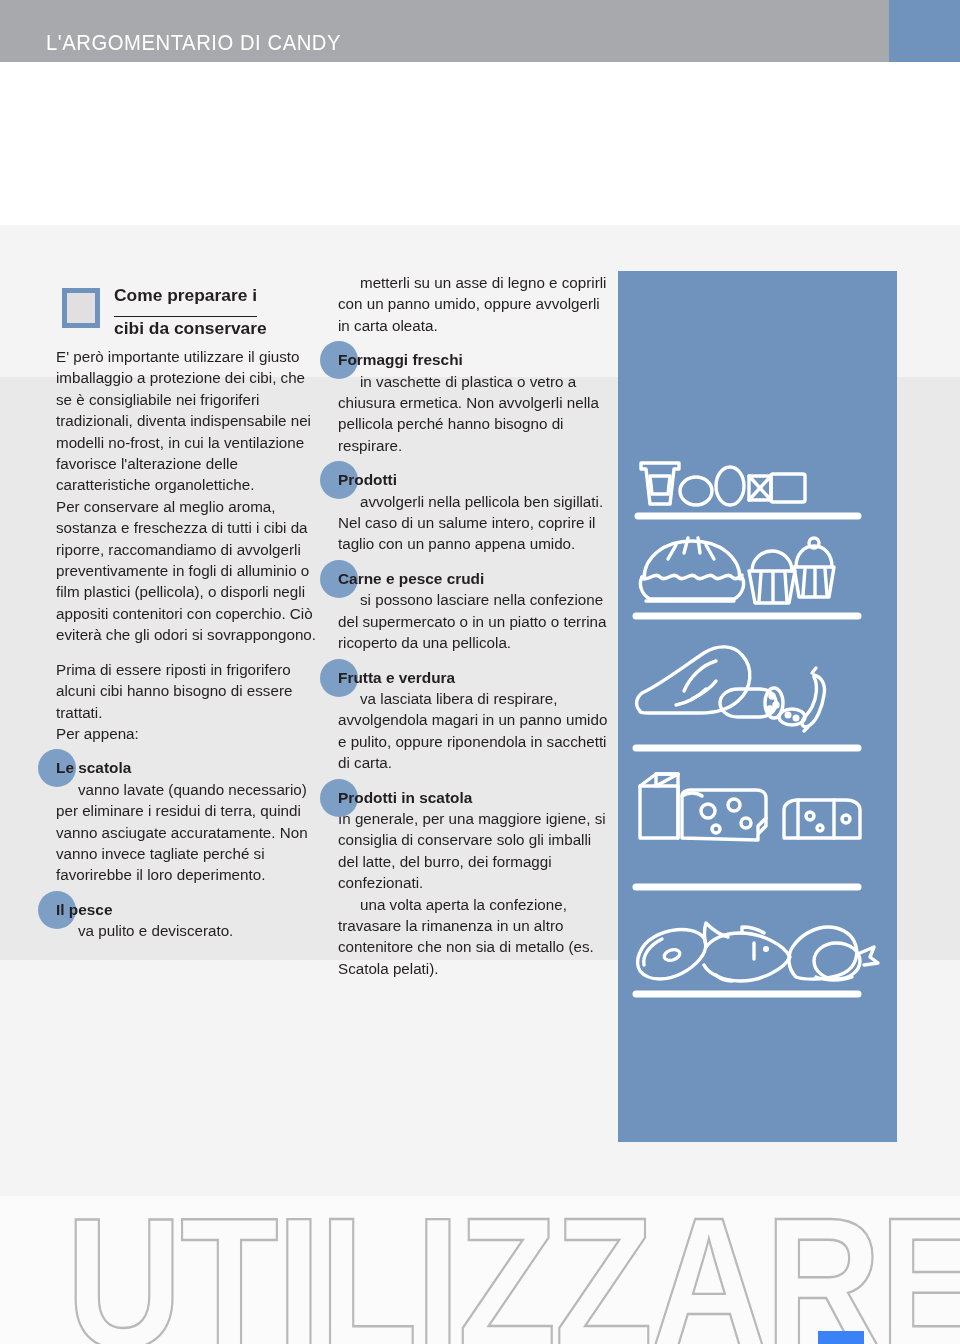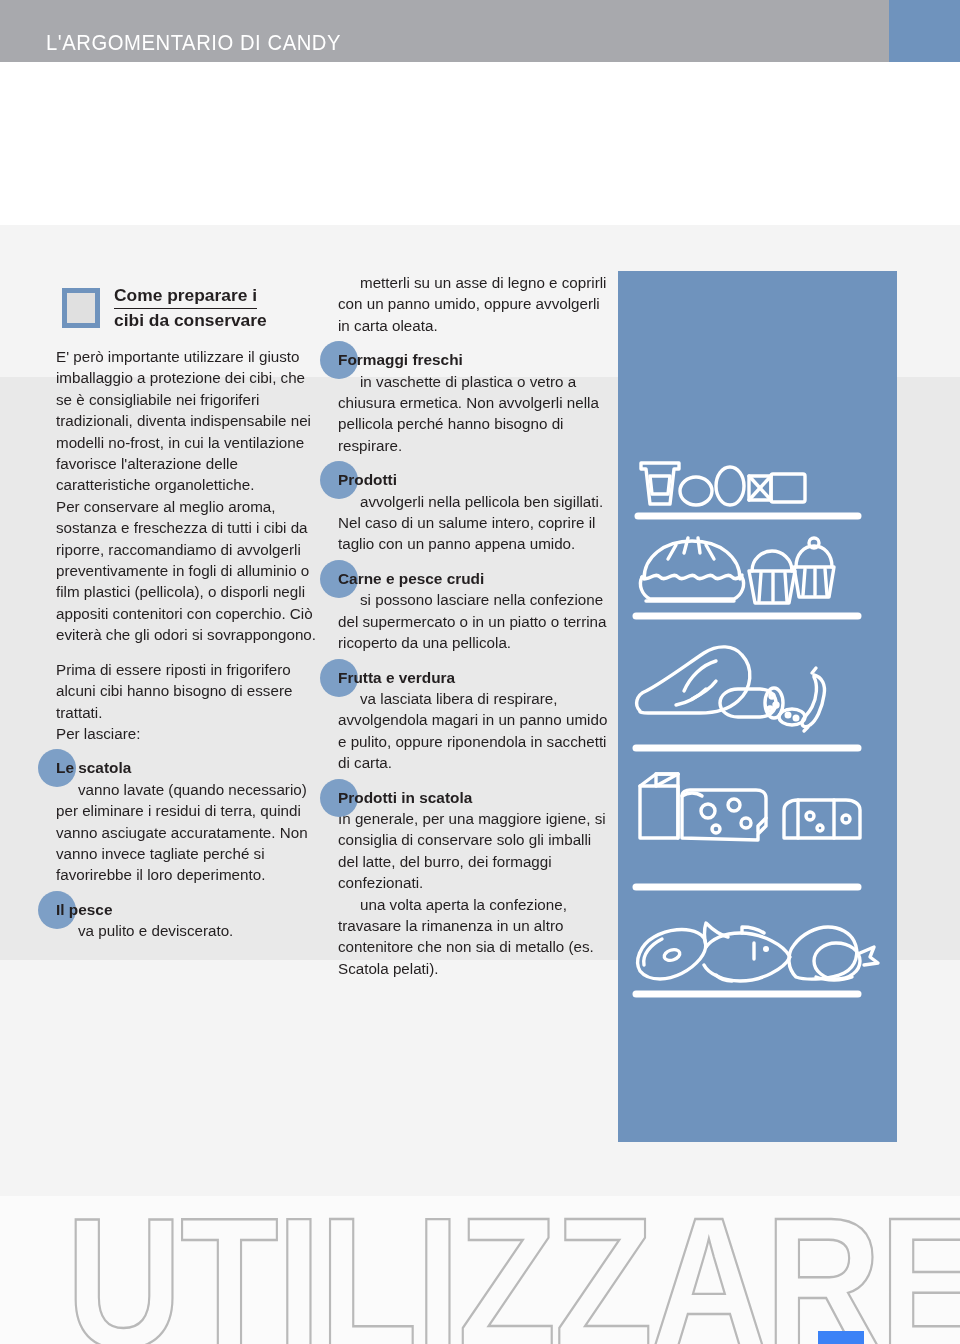--- a/index.html
+++ b/index.html
@@ -60,21 +60,21 @@
   #title-block { position:relative; height:54px; margin-bottom:6px; }
   #title-square {
     position:absolute; left:6px; top:2px; width:38px; height:40px;
     background:#e0e0e0; border:5px solid #6f93bd;
   }
   #title-lines {
     position:absolute; left:58px; top:-2px;
     font-weight:bold; font-size:17.4px; line-height:23px; color:#231f20;
     white-space:nowrap;
   }
-  #title-l1 { border-bottom:1.5px solid #231f20; display:inline-block; padding-bottom:1px; }
+  #title-l1 { border-bottom:1.5px solid #231f20; display:inline-block; padding-bottom:9px; }
 
   
   #fridge-panel {
     position:absolute; left:618px; top:271px; width:279px; height:871px;
     background:#6f93bd;
   }
   #fridge-panel svg { display:block; }
 
   
   #watermark {
@@ -120,21 +120,21 @@
     <div id="title-lines">
       <span id="title-l1">Come preparare i</span><br>
       <span>cibi da conservare</span>
     </div>
   </div>
 
   <p class="para">E' però importante utilizzare il giusto imballaggio a protezione dei cibi, che se è consigliabile nei frigoriferi tradizionali, diventa indispensabile nei modelli no-frost, in cui la ventilazione favorisce l'alterazione delle caratteristiche organolettiche.</p>
   <p class="para">Per conservare al meglio aroma, sostanza e freschezza di tutti i cibi da riporre, raccomandiamo di avvolgerli preventivamente in fogli di alluminio o film plastici (pellicola), o disporli negli appositi contenitori con coperchio. Ciò eviterà che gli odori si sovrappongono.</p>
   <div class="spacer"></div>
   <p class="para">Prima di essere riposti in frigorifero alcuni cibi hanno bisogno di essere trattati.</p>
-  <p class="para">Per lasciare:</p>
+  <p class="para">Per appena:</p>
 
   <div class="spacer"></div>
 
   <div class="bullet-row">
     <span class="bullet-dot"></span>
     <span class="sec-head">Le scatola</span>
   </div>
   <p class="para"><span class="indent"></span><span>vanno lavate (quando necessario) per eliminare i residui di terra, quindi vanno asciugate accuratamente. Non vanno invece tagliate perché si favorirebbe il loro deperimento.</span></p>
 
   <div class="spacer"></div>

